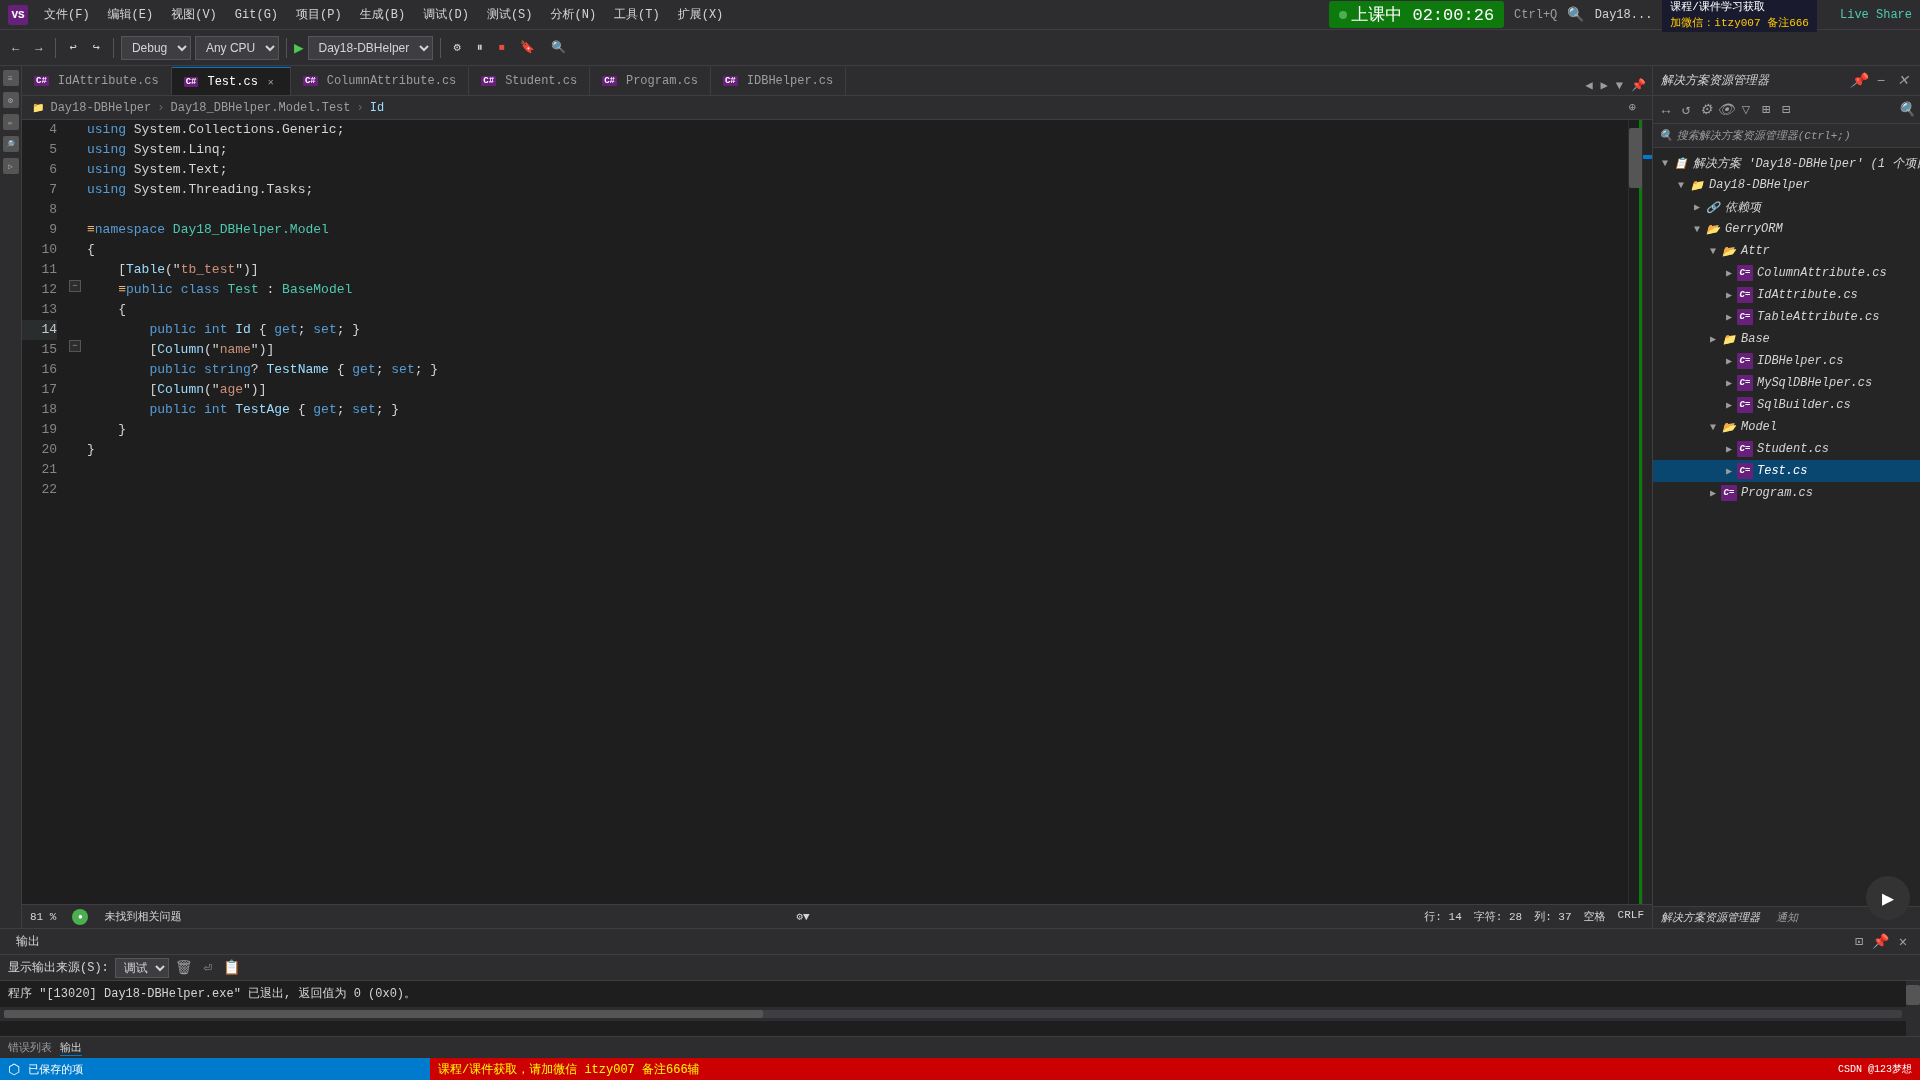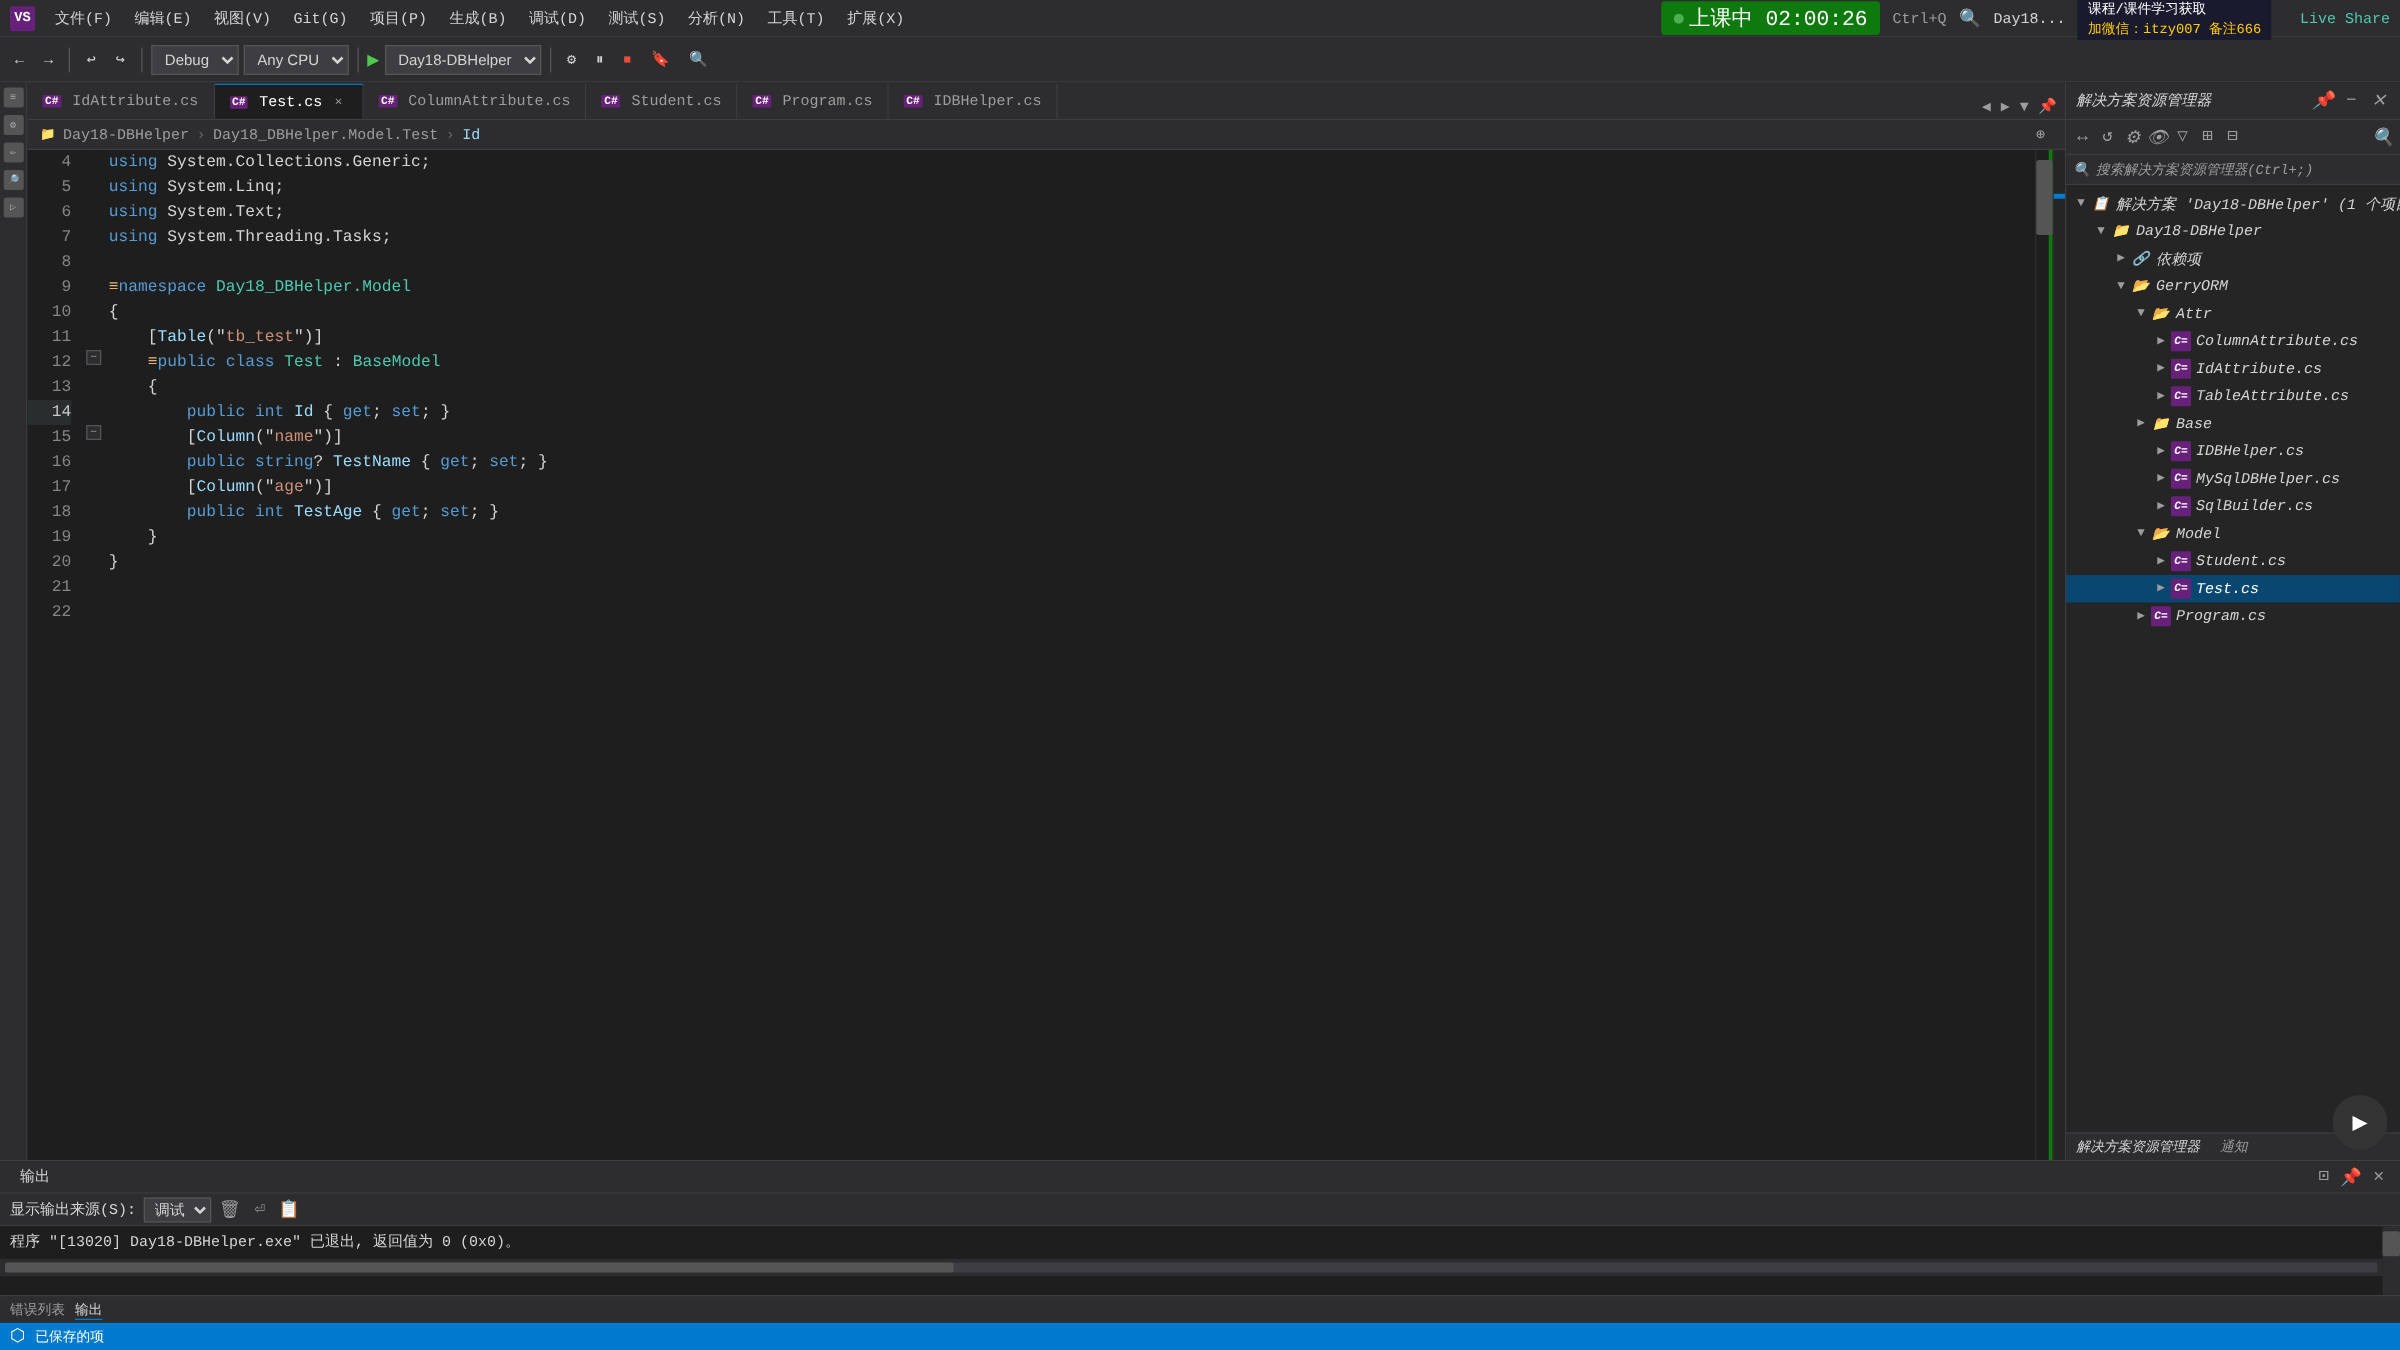--- a/index.html
+++ b/index.html
@@ -609,20 +609,33 @@
         <div style="width:14px;background:#1e1e1e;position:relative;border-left:1px solid #2d2d30;">
           <div style="position:absolute;right:0;top:0;width:3px;height:100%;background:#0e7a0d;"></div>
           <div style="width:100%;height:60px;background:#555;position:absolute;top:8px;border-radius:2px;"></div>
         </div>
 
         <div style="width:10px;background:#252526;border-left:1px solid #2d2d30;">
           <div style="width:100%;height:4px;background:#007acc;margin-top:35px;"></div>
         </div>
       </div>
 
+      <div style="height:24px;background:#2d2d30;border-top:1px solid #3e3e42;display:flex;align-items:center;padding:0 8px;gap:16px;font-size:11px;">
+        <span style="cursor:pointer;">81 %</span>
+        <span style="width:16px;height:16px;background:#4caf50;border-radius:50%;display:inline-flex;align-items:center;justify-content:center;font-size:8px;color:white;">●</span>
+        <span>未找到相关问题</span>
+        <span style="margin-left:auto;display:flex;gap:4px;">⚙▼</span>
+        <div style="margin-left:auto;display:flex;gap:12px;">
+          <span>行: 14</span>
+          <span>字符: 28</span>
+          <span>列: 37</span>
+          <span>空格</span>
+          <span>CRLF</span>
+        </div>
+      </div>
     </div>
 
     <div class="right-panel">
       <div class="right-panel-header">
         <span class="right-panel-title">解决方案资源管理器</span>
         <div class="right-panel-btns">
           <span class="panel-btn">📌</span>
           <span class="panel-btn">−</span>
           <span class="panel-btn">✕</span>
         </div>
@@ -807,18 +820,22 @@
   <div class="status-bar">
     <div class="status-left">
       <span style="font-size:14px;">⬡</span>
       <span>已保存的项</span>
     </div>
     <div class="status-right">
       
     </div>
   </div>
 
+  <div style="position:absolute;bottom:0;left:430px;right:0;height:22px;background:#cc0000;color:#ffff00;font-size:12px;display:flex;align-items:center;padding:0 8px;z-index:50;">
+    <span>课程/课件获取，请加微信 itzy007  备注666辅</span>
+    <span style="margin-left:auto;color:#fff;font-size:10px;">CSDN @123梦想</span>
+  </div>
 
   <div class="floating-btn">
     ▶
   </div>
 
 </div>
 
 </body></html>

